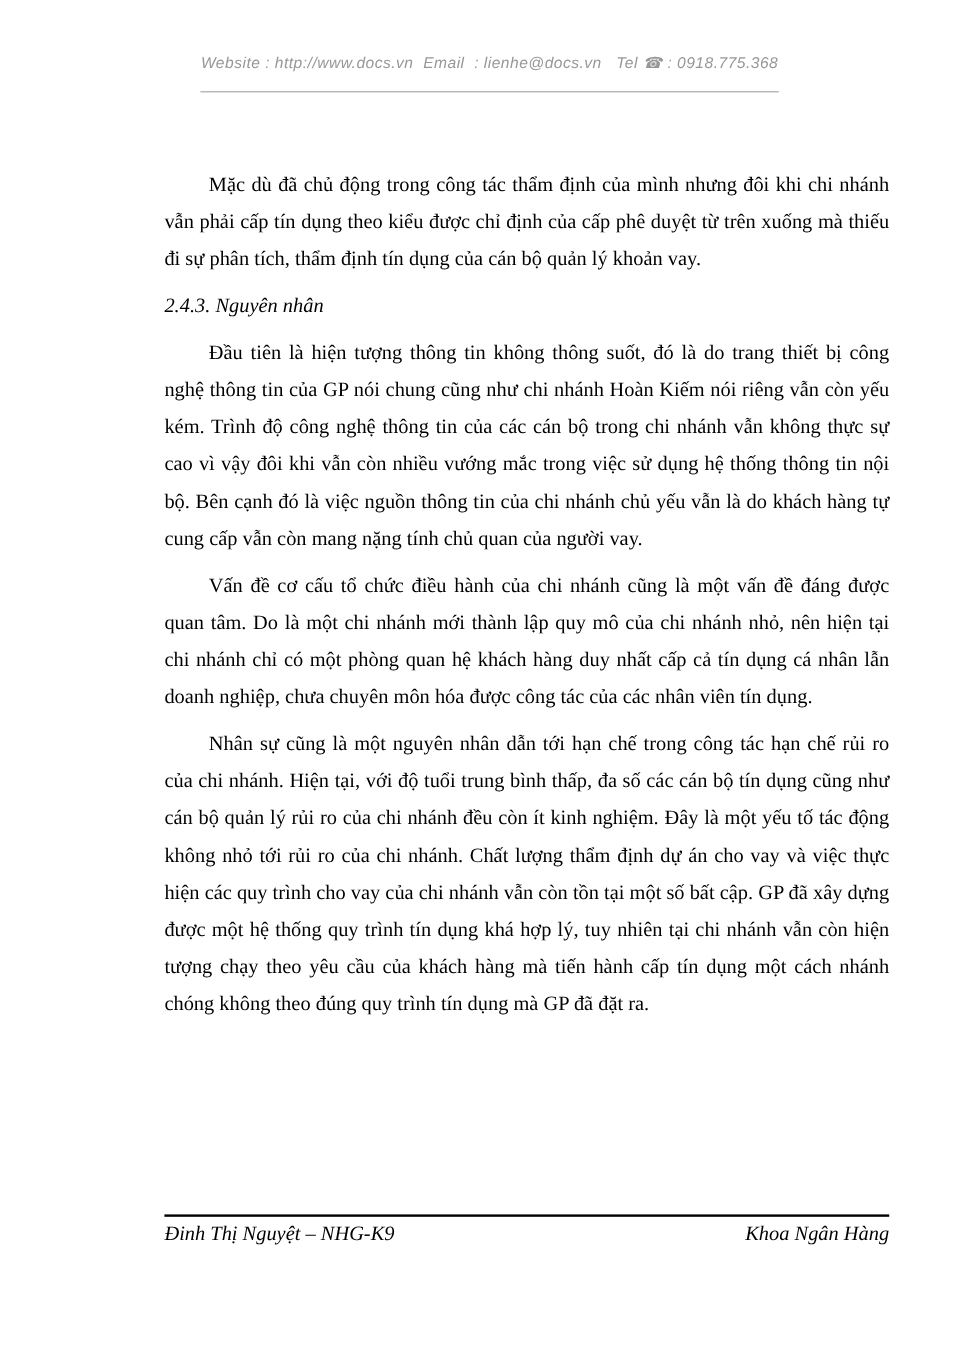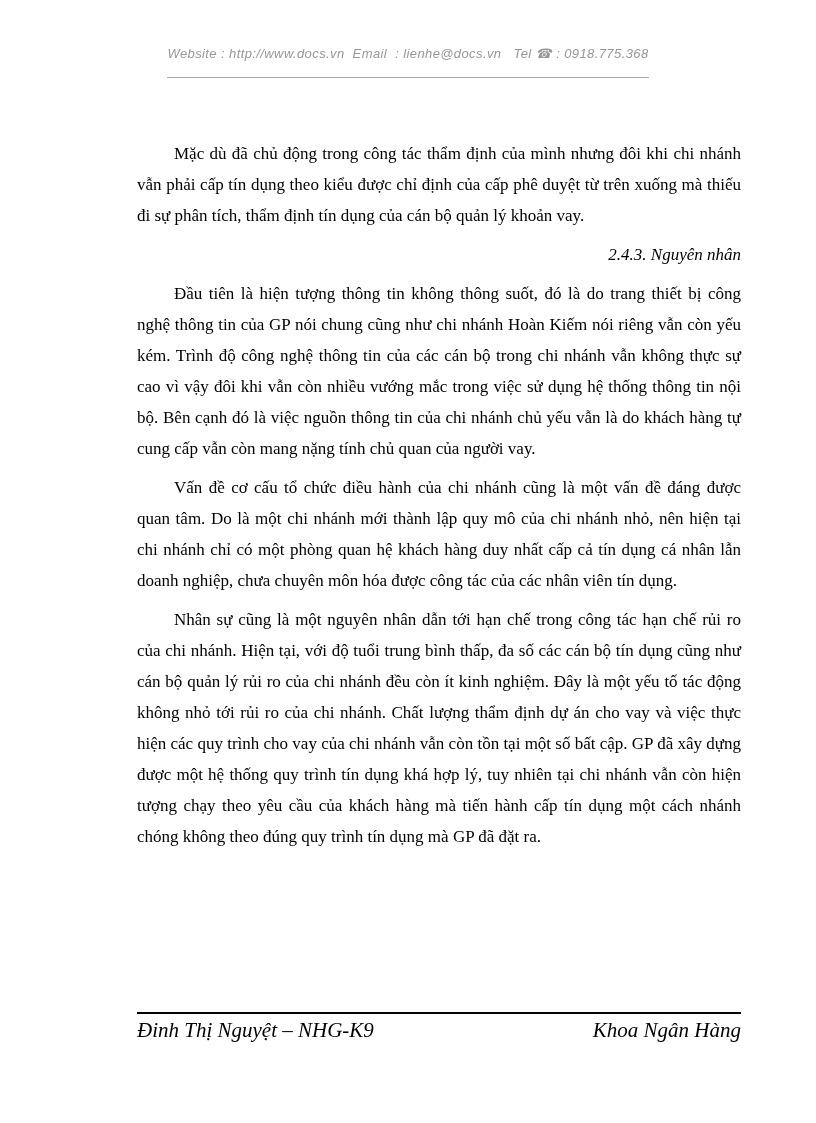--- a/index.html
+++ b/index.html
@@ -46,31 +46,31 @@
     text-align: justify;
   }
   .doc-body p.para {
     margin: 0 0 8px 0;
     text-indent: 37px;
   }
   .doc-body p.heading {
     margin: 0 0 8px 0;
     text-indent: 0;
     font-style: italic;
-    text-align: right;
+    text-align: left;
   }
   
   .doc-footer {
     position: absolute;
     left: 137px;
     width: 604px;
     top: 1012px;
     border-top: 2px solid #000000;
     padding-top: 4px;
-    font-size: 21px;
+    font-size: 17px;
     font-style: italic;
     display: flex;
     justify-content: space-between;
   }
   .page-number {
     position: absolute;
     top: 1044px;
     left: 0;
     width: 100%;
     text-align: center;

